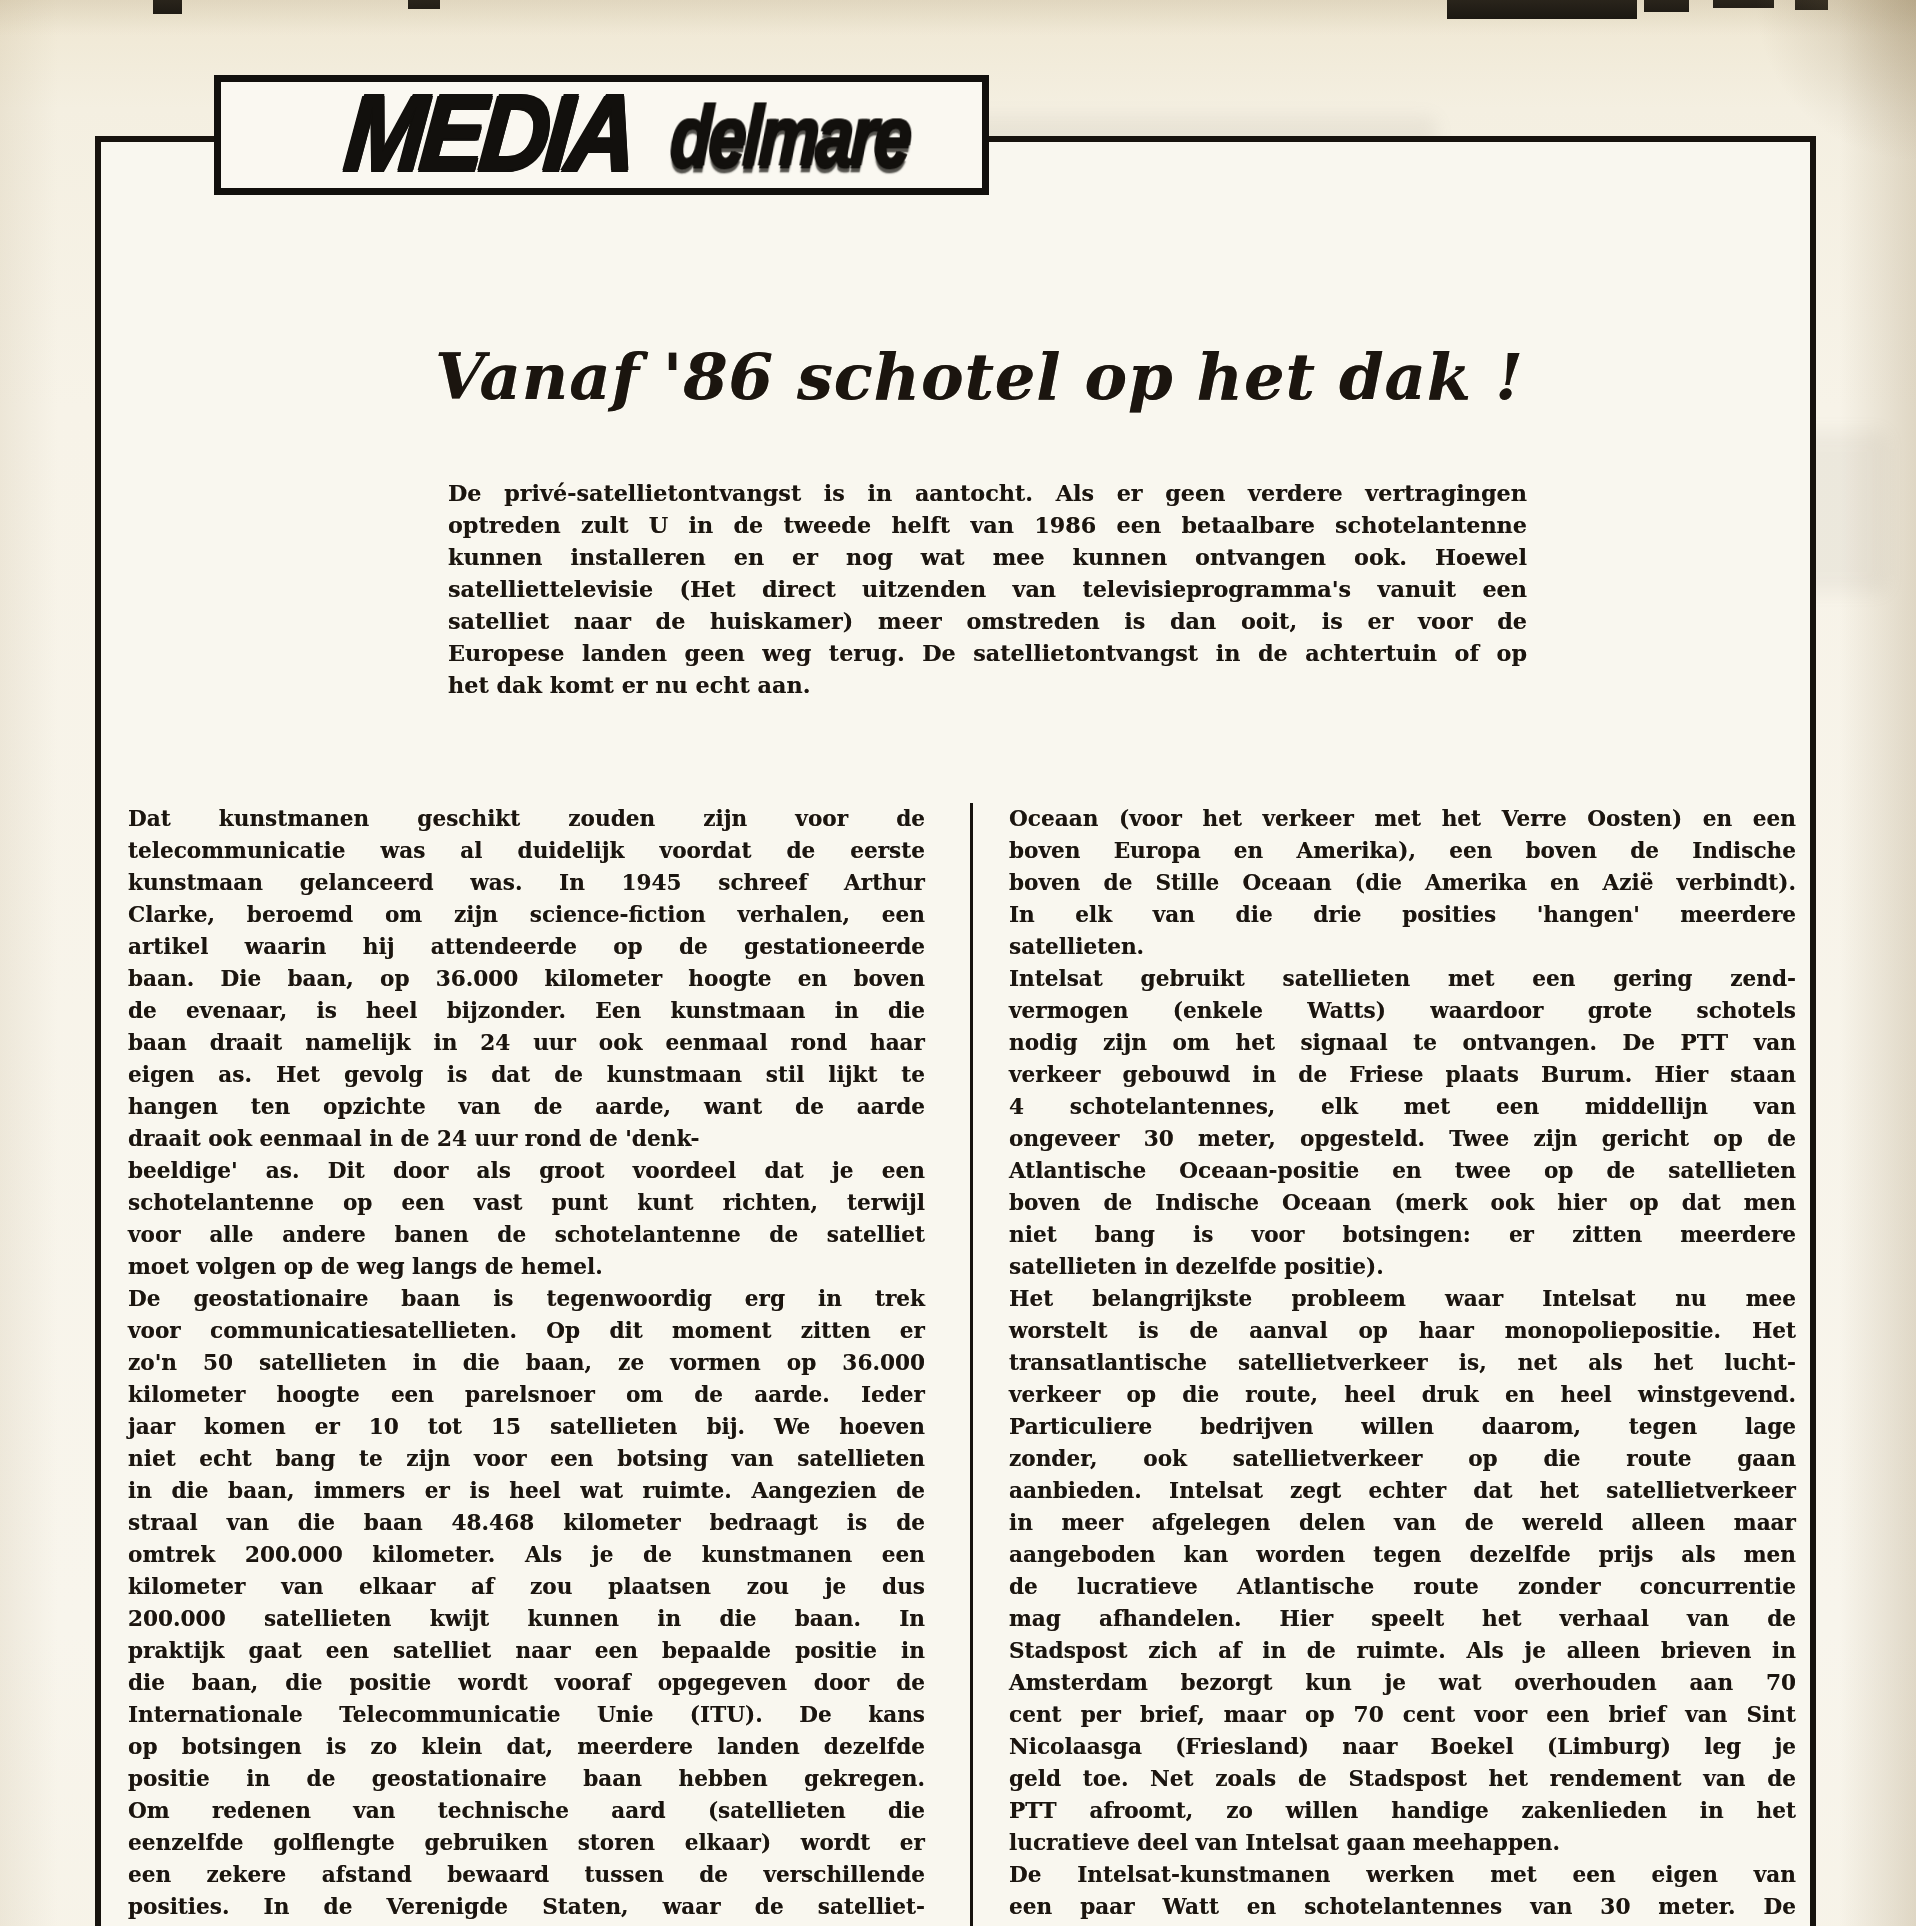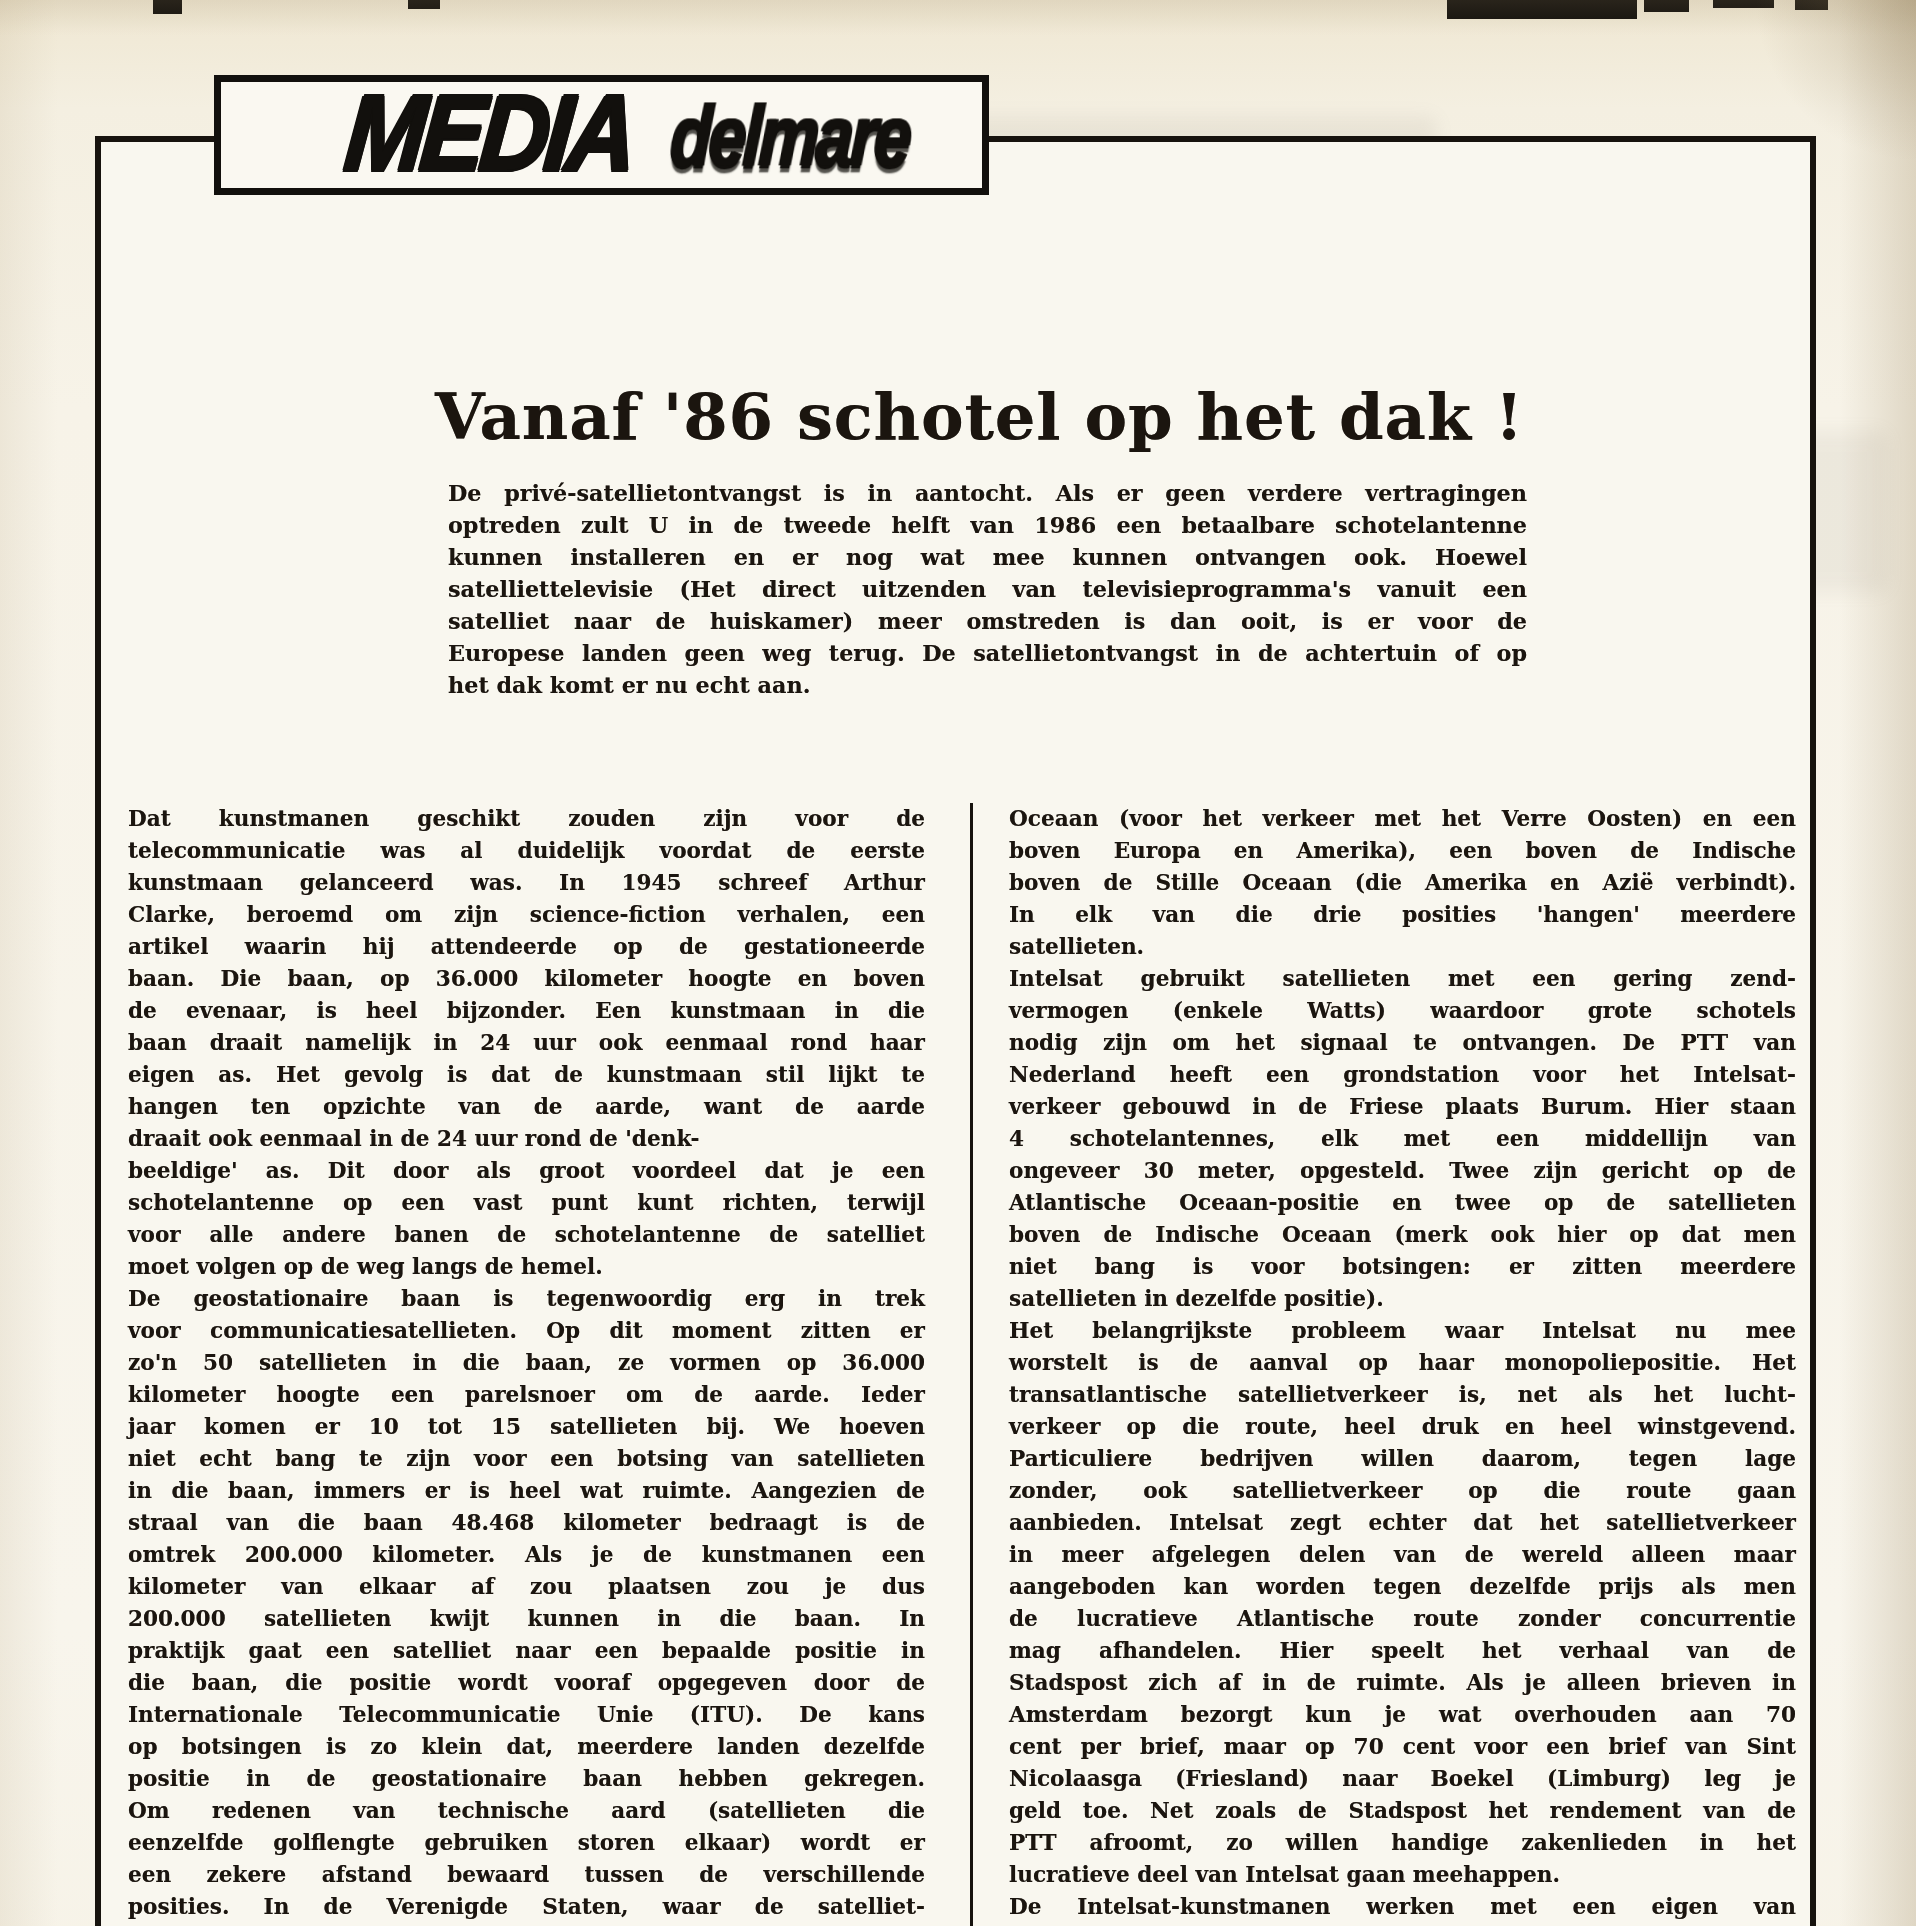--- a/index.html
+++ b/index.html
@@ -29,22 +29,22 @@
     font-family:"Liberation Sans",sans-serif;font-weight:bold;font-style:italic;font-size:96px;line-height:1;
     letter-spacing:-4.6px;color:#12100d;white-space:nowrap;
     text-shadow:1.9px 0 #12100d,-1.9px 0 #12100d,0 1.9px #12100d,0 -1.9px #12100d,1.5px 1.5px #12100d,-1.5px 1.5px #12100d,1.5px -1.5px #12100d;}
   .logo-delmare{position:absolute;left:450px;top:50%;transform:translateY(-50%) scaleY(1.30) skewX(-4deg);transform-origin:left center;
     font-family:"Liberation Sans",sans-serif;font-weight:bold;font-style:italic;font-size:67px;line-height:1;
     letter-spacing:-2.7px;color:#12100d;white-space:nowrap;filter:blur(0.6px);
     text-shadow:1.5px 0 #12100d,-1.5px 0 #12100d,0 1.9px #12100d,0 5.4px 1.2px rgba(18,16,13,.72);}
 
   
   .title{position:absolute;left:435px;top:332px;width:1063px;text-align:center;
-    font-weight:bold;font-size:64px;line-height:89px;letter-spacing:0.8px;white-space:nowrap;
-    text-shadow:0 0 0.4px rgba(27,21,15,.55);margin-top:40px;}
+    font-style:italic;font-weight:bold;font-size:64px;line-height:89px;letter-spacing:0.8px;white-space:nowrap;
+    text-shadow:0 0 0.4px rgba(27,21,15,.55);}
   #intro{position:absolute;left:448px;top:477px;width:1079px;}
   #intro .line{font-size:22.3px;line-height:32px;font-weight:bold;}
 
   
   .line{text-align:justify;text-align-last:justify;white-space:normal;text-shadow:0 0 0.4px rgba(27,21,15,.5);}
   .line.short{text-align:left;text-align-last:auto;}
   .col{position:absolute;top:803px;}
   #colL{left:128px;width:797px;}
   #colR{left:1009px;width:787px;}
   .col .line{font-size:21.6px;line-height:32px;font-weight:bold;}
@@ -133,21 +133,20 @@
 
   <div class="col" id="colR">
       <div class="line">Oceaan (voor het verkeer met het Verre Oosten) en een</div>
       <div class="line">boven Europa en Amerika), een boven de Indische</div>
       <div class="line">boven de Stille Oceaan (die Amerika en Azië verbindt).</div>
       <div class="line">In elk van die drie posities 'hangen' meerdere</div>
       <div class="line short">satellieten.</div>
       <div class="line">Intelsat gebruikt satellieten met een gering zend-</div>
       <div class="line">vermogen (enkele Watts) waardoor grote schotels</div>
       <div class="line">nodig zijn om het signaal te ontvangen. De PTT van</div>
-      <div class="line">Nederland heeft een grondstation voor het Intelsat-</div>
       <div class="line">verkeer gebouwd in de Friese plaats Burum. Hier staan</div>
       <div class="line">4 schotelantennes, elk met een middellijn van</div>
       <div class="line">ongeveer 30 meter, opgesteld. Twee zijn gericht op de</div>
       <div class="line">Atlantische Oceaan-positie en twee op de satellieten</div>
       <div class="line">boven de Indische Oceaan (merk ook hier op dat men</div>
       <div class="line">niet bang is voor botsingen: er zitten meerdere</div>
       <div class="line short">satellieten in dezelfde positie).</div>
       <div class="line">Het belangrijkste probleem waar Intelsat nu mee</div>
       <div class="line">worstelt is de aanval op haar monopoliepositie. Het</div>
       <div class="line">transatlantische satellietverkeer is, net als het lucht-</div>

